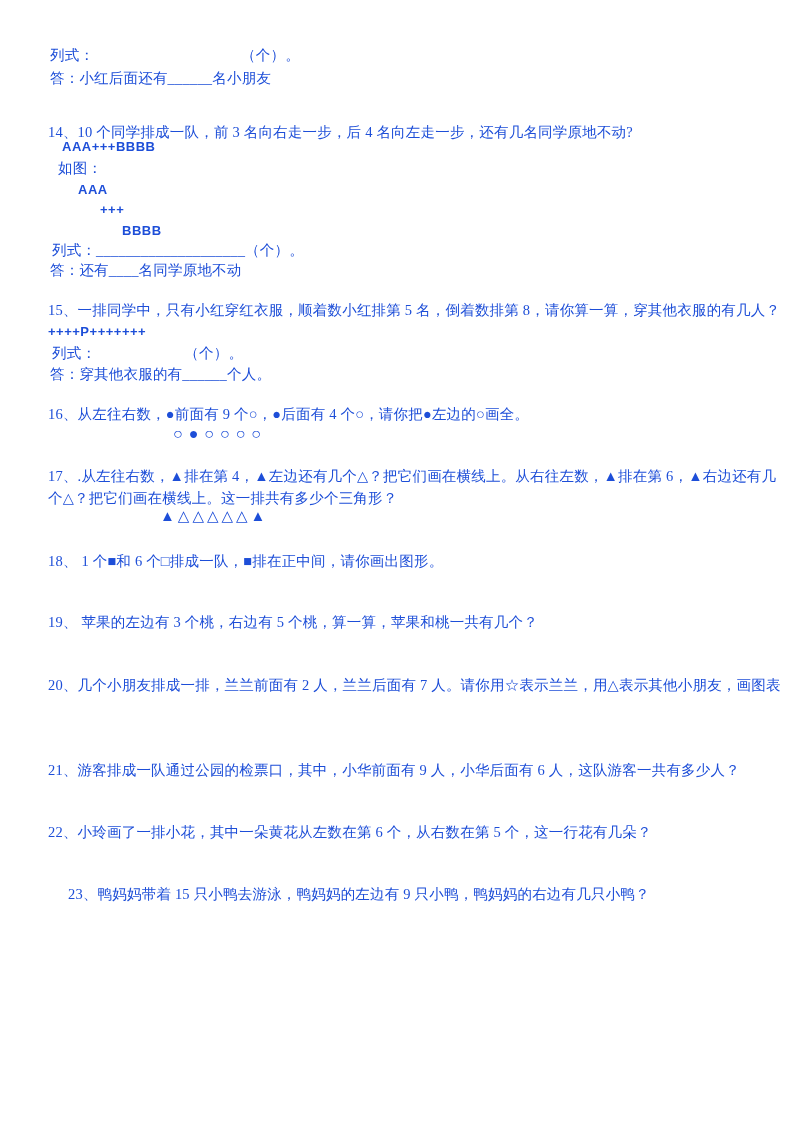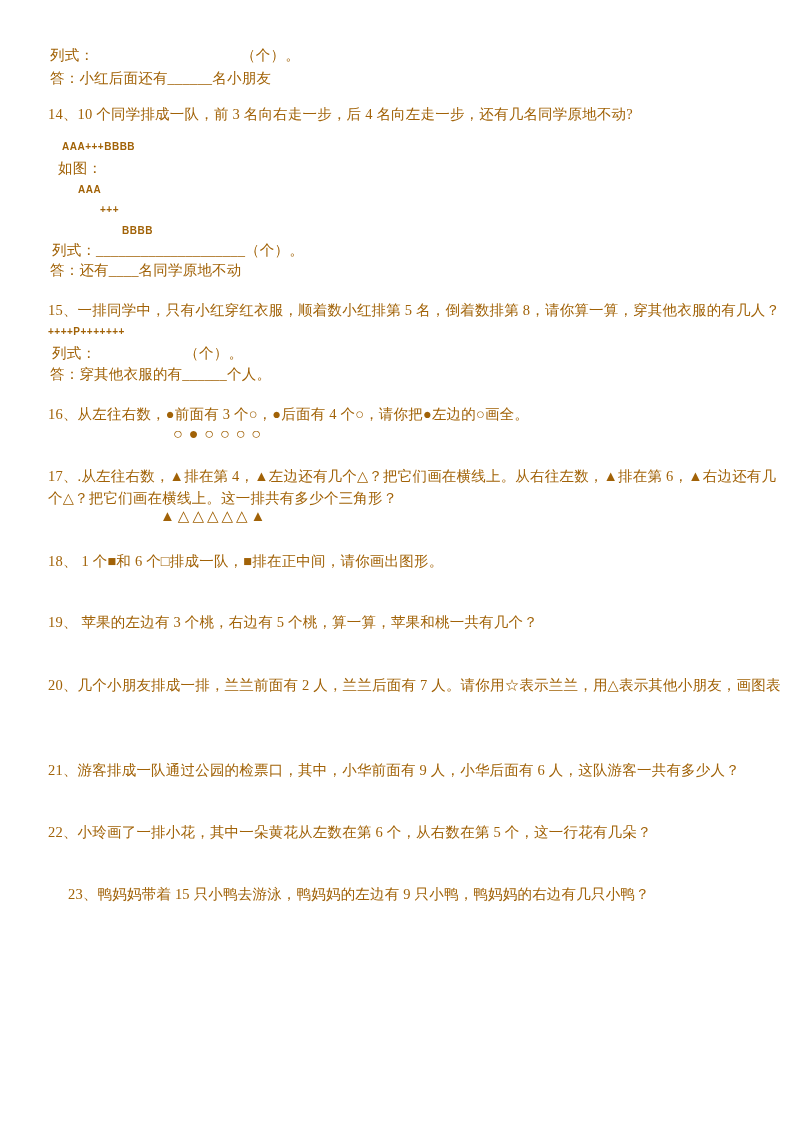--- a/index.html
+++ b/index.html
@@ -6,67 +6,67 @@
     margin: 0;
     padding: 0;
     background: #ffffff;
   }
   .page {
     position: relative;
     width: 793px;
     height: 1122px;
     background: #ffffff;
     font-family: "Liberation Serif", "DejaVu Serif", serif;
-    color: #a16207;
+    color: #1d4ed8;
     overflow: hidden;
   }
   .line {
     position: absolute;
     white-space: pre;
     font-size: 14.5px;
     line-height: 21px;
     letter-spacing: 0.2px;
   }
   .sans {
     font-family: "Liberation Sans", "DejaVu Sans", sans-serif;
-    font-size: 10px;
+    font-size: 13px;
     font-weight: bold;
     letter-spacing: 0.5px;
   }
   .symbols-circles {
     font-size: 16px;
     letter-spacing: 6px;
   }
   .symbols-triangles {
     font-size: 15px;
     letter-spacing: 3px;
   }
 </style>
 </head>
 <body>
 
 <div class="page">
   <div class="line" style="left:50px; top:45px;">列式：　　　　　　　　　　（个）。</div>
   <div class="line" style="left:50px; top:68px;">答：小红后面还有______名小朋友</div>
 
-  <div class="line" style="left:48px; top:104px;">14、10 个同学排成一队，前 3 名向右走一步，后 4 名向左走一步，还有几名同学原地不动?</div>
+  <div class="line" style="left:48px; top:122px;">14、10 个同学排成一队，前 3 名向右走一步，后 4 名向左走一步，还有几名同学原地不动?</div>
   <div class="line sans" style="left:62px;  top:136px;">AAA+++BBBB</div>
   <div class="line" style="left:58px; top:158px;">如图：</div>
   <div class="line sans" style="left:78px;  top:179px;">AAA</div>
   <div class="line sans" style="left:100px; top:199px;">+++</div>
   <div class="line sans" style="left:122px; top:220px;">BBBB</div>
   <div class="line" style="left:52px; top:240px;">列式：____________________（个）。</div>
   <div class="line" style="left:50px; top:260px;">答：还有____名同学原地不动</div>
 
   <div class="line" style="left:48px; top:300px;">15、一排同学中，只有小红穿红衣服，顺着数小红排第 5 名，倒着数排第 8，请你算一算，穿其他衣服的有几人？</div>
   <div class="line sans" style="left:48px; top:321px;">++++P+++++++</div>
   <div class="line" style="left:52px; top:343px;">列式：　　　　　　（个）。</div>
   <div class="line" style="left:50px; top:364px;">答：穿其他衣服的有______个人。</div>
 
-  <div class="line" style="left:48px; top:404px;">16、从左往右数，●前面有 3 个○，●后面有 4 个○，请你把●左边的○画全。</div>
+  <div class="line" style="left:48px; top:404px;">16、从左往右数，●前面有 9 个○，●后面有 4 个○，请你把●左边的○画全。</div>
   <div class="line symbols-circles" style="left:173px; top:423px;">○●○○○○</div>
 
   <div class="line" style="left:48px; top:466px;text-align:center;">17、.从左往右数，▲排在第 4，▲左边还有几个△？把它们画在横线上。从右往左数，▲排在第 6，▲右边还有几</div>
   <div class="line" style="left:48px; top:488px;">个△？把它们画在横线上。这一排共有多少个三角形？</div>
   <div class="line symbols-triangles" style="left:160px; top:506px;">▲△△△△△▲</div>
 
   <div class="line" style="left:48px; top:551px;">18、 1 个■和 6 个□排成一队，■排在正中间，请你画出图形。</div>
 
   <div class="line" style="left:48px; top:612px;">19、 苹果的左边有 3 个桃，右边有 5 个桃，算一算，苹果和桃一共有几个？</div>
 

